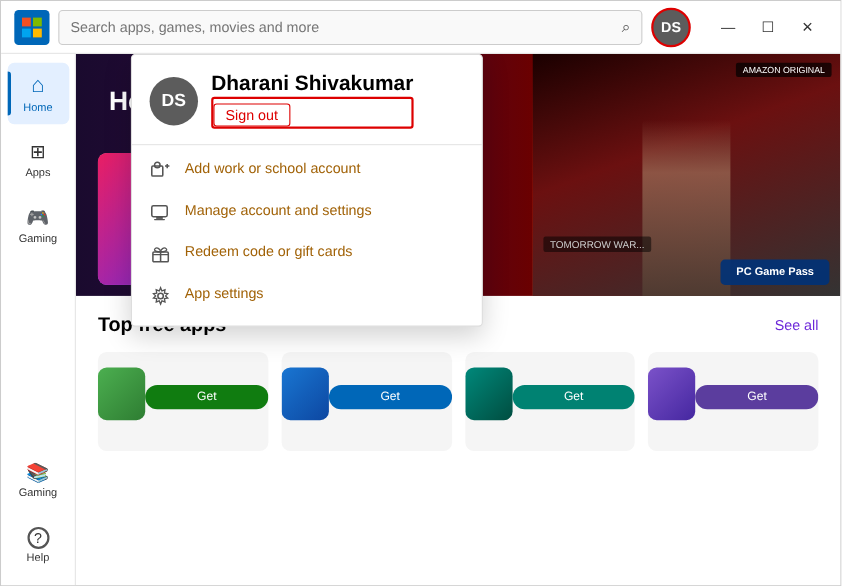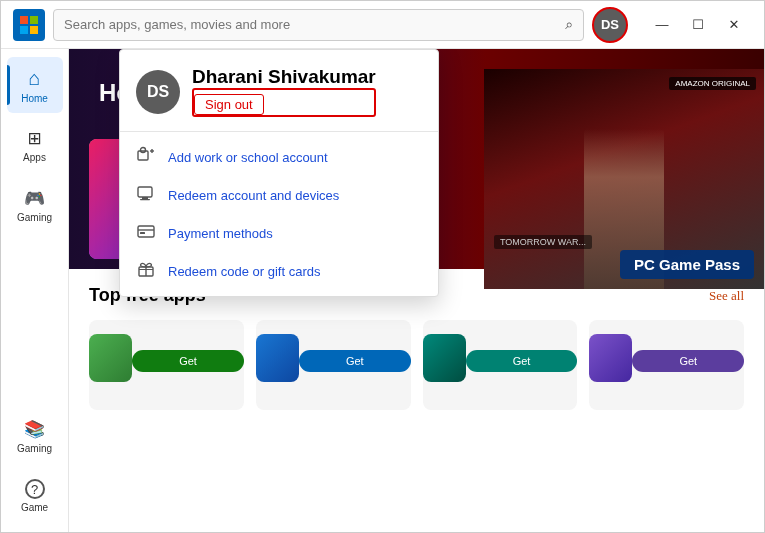--- a/index.html
+++ b/index.html
@@ -215,21 +215,20 @@
       justify-content: center;
     }
 
     .hero-right-card {
       position: absolute;
       right: 0;
       top: 0;
       width: 280px;
       height: 220px;
       overflow: hidden;
-      margin-top: 20px;
     }
 
     .hero-right-figure {
       width: 100%;
       height: 100%;
       background: linear-gradient(160deg, #8b0000 0%, #cc2200 50%, #555 100%);
       display: flex;
       align-items: center;
       justify-content: center;
       position: relative;
@@ -283,25 +282,24 @@
       margin-bottom: 14px;
     }
 
     .section-title {
       font-size: 18px;
       font-weight: 600;
       color: #000;
     }
 
     .see-all-link {
-      color: #c2410c;
+      color: #6d28d9;
       font-size: 13px;
       cursor: pointer;
       text-decoration: none;
-      font-family: Liberation Serif, serif;
     }
 
     .app-cards {
       display: flex;
       gap: 12px;
     }
 
     .app-card {
       flex: 1;
       background: #f5f5f5;
@@ -401,25 +399,25 @@
     }
 
     .dropdown-divider {
       height: 1px;
       background: #e5e5e5;
       margin: 4px 0;
     }
 
     .dropdown-item {
       display: flex;
-      align-items: flex-end;
+      align-items: flex-start;
       gap: 12px;
       padding: 9px 16px;
       font-size: 13px;
-      color: #1d4ed8;
+      color: #a16207;
       cursor: pointer;
     }
 
     .dropdown-item-icon {
       width: 20px;
       height: 20px;
       display: flex;
       align-items: center;
       justify-content: center;
       flex-shrink: 0;
@@ -479,21 +477,21 @@
 
       <div style="flex:1"></div>
 
       <div class="sidebar-item">
         <span class="icon-wrap" style="font-size:17px;">📚</span>
         <span class="item-label">Gaming</span>
       </div>
 
       <div class="sidebar-item" style="margin-bottom:8px;">
         <span class="icon-wrap" style="font-size:17px; width:20px; height:20px; border-radius:50%; border:2px solid #555; display:flex; align-items:center; justify-content:center; font-size:13px;">?</span>
-        <span class="item-label">Game</span>
+        <span class="item-label">Help</span>
       </div>
     </div>
 
     <div class="main-content">
 
       <div class="hero">
         <div class="hero-title">Home</div>
 
         <div class="hero-left-card">
           <div style="width:100%; height:100%; background: linear-gradient(135deg, #e91e63, #9c27b0, #3f51b5); display:flex; align-items:center; justify-content:center; position:relative;">
@@ -504,21 +502,21 @@
         </div>
 
         <div class="hero-right-card">
           <div class="hero-right-figure">
 
             <div style="width:100%; height:100%; background: linear-gradient(160deg, #1a0000 0%, #6b1010 40%, #333 100%); position:relative;">
               <div style="position:absolute; bottom:0; left:50%; transform:translateX(-50%); width:80px; height:160px; background:linear-gradient(180deg, transparent 0%, rgba(150,100,80,0.8) 30%, rgba(80,60,50,0.9) 100%); border-radius:4px 4px 0 0;"></div>
               <div class="amazon-badge">AMAZON ORIGINAL</div>
               <div class="tomorrow-badge">TOMORROW WAR...</div>
               <div class="hero-right-overlay">
-                <div style="font-size:15px; font-weight:700;">PC Game Pass</div>
+                <div style="font-size:10px; font-weight:700;">PC Game Pass</div>
               </div>
             </div>
           </div>
         </div>
       </div>
 
       <div class="bottom-section">
         <div class="section-header">
           <span class="section-title">Top free apps</span>
           <a class="see-all-link">See all</a>
@@ -573,45 +571,44 @@
         </div>
 
         <div class="dropdown-item">
           <span class="dropdown-item-icon">
             <svg width="18" height="18" viewBox="0 0 18 18" fill="none">
               <rect x="1" y="3" width="14" height="10" rx="1.5" stroke="#555" stroke-width="1.4" fill="none"></rect>
               <rect x="5" y="13" width="6" height="2" fill="#555"></rect>
               <rect x="3" y="15" width="10" height="1.2" rx="0.6" fill="#555"></rect>
             </svg>
           </span>
-          <span>Redeem account and devices</span>
-        </div>
-
-        <div class="dropdown-item">
-          <span class="dropdown-item-icon">
-            <svg width="18" height="18" viewBox="0 0 18 18" fill="none">
-              <rect x="1" y="4" width="16" height="11" rx="1.5" stroke="#555" stroke-width="1.4" fill="none"></rect>
-              <line x1="1" y1="8" x2="17" y2="8" stroke="#555" stroke-width="1.4"></line>
-              <rect x="3" y="10" width="5" height="2" rx="0.5" fill="#555"></rect>
-            </svg>
-          </span>
-          <span>Payment methods</span>
-        </div>
+          <span>Manage account and settings</span>
+        </div>
+
 
         <div class="dropdown-item">
           <span class="dropdown-item-icon">
             <svg width="18" height="18" viewBox="0 0 18 18" fill="none">
               <rect x="2" y="7" width="14" height="9" rx="1" stroke="#555" stroke-width="1.4" fill="none"></rect>
               <line x1="9" y1="7" x2="9" y2="16" stroke="#555" stroke-width="1.4"></line>
               <line x1="2" y1="9.5" x2="16" y2="9.5" stroke="#555" stroke-width="1"></line>
               <path d="M9 7 C9 5 6 2 4 4 C2 6 6 7 9 7Z" stroke="#555" stroke-width="1.2" fill="none"></path>
               <path d="M9 7 C9 5 12 2 14 4 C16 6 12 7 9 7Z" stroke="#555" stroke-width="1.2" fill="none"></path>
             </svg>
           </span>
           <span>Redeem code or gift cards</span>
         </div>
 
+        <div class="dropdown-item">
+          <span class="dropdown-item-icon">
+            <svg width="18" height="18" viewBox="0 0 18 18" fill="none">
+              <circle cx="9" cy="9" r="2.5" stroke="#555" stroke-width="1.4" fill="none"></circle>
+              <path d="M9 1.5 L10.2 4.5 L13 3.5 L12.5 6.5 L15.5 7 L13.5 9 L15.5 11 L12.5 11.5 L13 14.5 L10.2 13.5 L9 16.5 L7.8 13.5 L5 14.5 L5.5 11.5 L2.5 11 L4.5 9 L2.5 7 L5.5 6.5 L5 3.5 L7.8 4.5 Z" stroke="#555" stroke-width="1.2" fill="none"></path>
+            </svg>
+          </span>
+          <span>App settings</span>
+        </div>
 
       </div>
 
     </div>
   </div>
 </div>
 
 </body></html>

